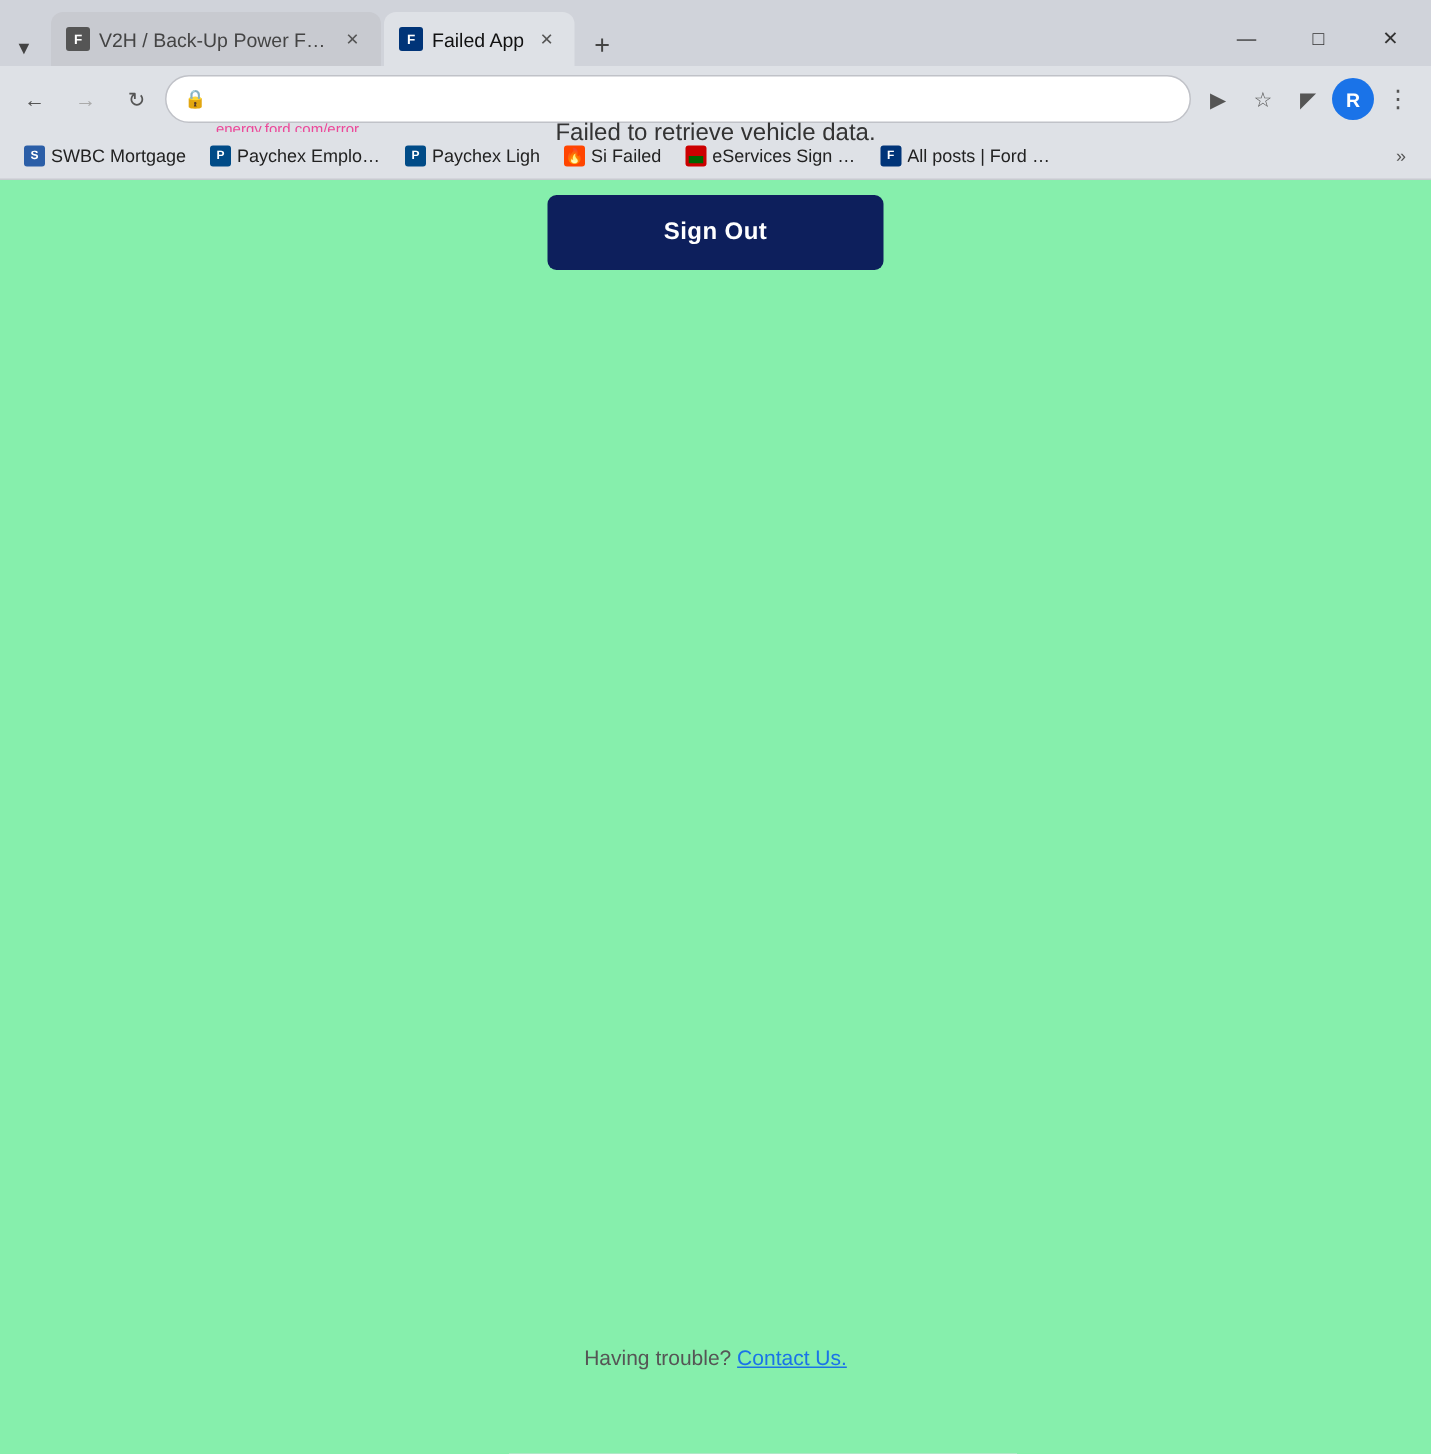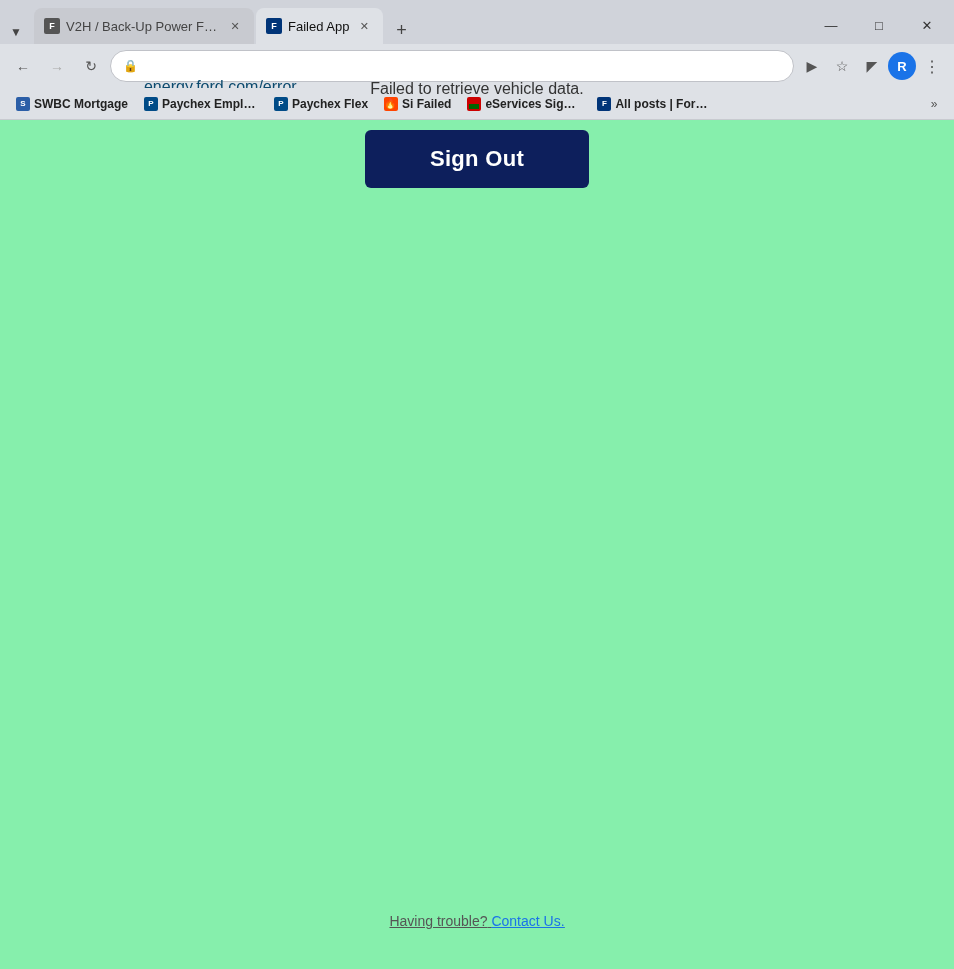--- a/index.html
+++ b/index.html
@@ -73,21 +73,21 @@
       color: #555; font-size: 14px;
     }
     .nav-btn.disabled { color: #aaa; cursor: default; }
     .address-bar {
       flex: 1; height: 32px; border-radius: 16px;
       background: #fff; border: 1px solid #c0c2c8;
       display: flex; align-items: center; padding: 0 12px;
       gap: 6px; cursor: text;
     }
     .address-bar-lock { color: #555; font-size: 12px; }
-    .address-text { flex: 1; font-size: 16px; color: #0c4a6e; margin-top: 41px; }
+    .address-text { flex: 1; font-size: 10px; color: #ec4899; margin-top: 41px; }
     .nav-right { display: flex; align-items: center; gap: 2px; }
     .nav-icon-btn {
       width: 28px; height: 28px; border: none; background: transparent;
       border-radius: 50%; cursor: pointer; display: flex; align-items: center; justify-content: center;
       color: #555; font-size: 14px;
     }
     .profile-btn {
       width: 28px; height: 28px; border-radius: 50%;
       background: #1a73e8; color: white; border: none;
       cursor: pointer; font-size: 13px; font-weight: bold;
@@ -113,21 +113,21 @@
       display: flex; align-items: center; gap: 4px;
       padding: 4px 8px; border-radius: 4px;
       cursor: pointer; font-size: 12px; color: #222;
       white-space: nowrap; max-width: 130px; overflow: hidden;
     }
     .bookmark-favicon {
       width: 14px; height: 14px; flex-shrink: 0;
       display: flex; align-items: center; justify-content: center;
       font-size: 12px;
     }
-    .bookmark-label { overflow: hidden; text-overflow: ellipsis; font-weight: bold; }
+    .bookmark-label { overflow: hidden; text-overflow: ellipsis; }
     .bookmarks-more {
       margin-left: auto; width: 24px; height: 24px;
       border: none; background: transparent; cursor: pointer;
       border-radius: 50%; display: flex; align-items: center; justify-content: center;
       color: #555; font-size: 12px;
     }
 
     
     .page-content {
       flex: 1;
@@ -150,33 +150,32 @@
       color: #333;
       text-align: center;
     }
     .sign-out-btn {
       background: #0d1f5c;
       color: white;
       border: none;
       border-radius: 6px;
       padding: 16px 0;
       width: 224px;
-      font-size: 22px;
+      font-size: 16px;
       font-weight: 600;
       cursor: pointer;
       letter-spacing: 0.3px;
     }
 
     .footer-text {
       position: absolute;
-      bottom: 40px;
+      bottom: 56px;
       font-size: 14px;
       color: #555;
       text-align: center;
-      text-decoration: underline;
     }
     .footer-link {
       color: #1a73e8;
       text-decoration: underline;
       cursor: pointer;
     }
 
     
     .favicon-ford {
       width: 14px; height: 14px;
@@ -286,21 +285,21 @@
     <div class="bookmark-item">
       <div class="bookmark-favicon favicon-swbc">S</div>
       <span class="bookmark-label">SWBC Mortgage</span>
     </div>
     <div class="bookmark-item">
       <div class="bookmark-favicon favicon-paychex">P</div>
       <span class="bookmark-label">Paychex Employee S...</span>
     </div>
     <div class="bookmark-item">
       <div class="bookmark-favicon favicon-paychex">P</div>
-      <span class="bookmark-label">Paychex Flex</span>
+      <span class="bookmark-label">Paychex Ligh</span>
     </div>
     <div class="bookmark-item">
       <div class="bookmark-favicon favicon-si" style="font-size:10px;">🔥</div>
       <span class="bookmark-label">Si Failed</span>
     </div>
     <div class="bookmark-item">
       <div class="bookmark-favicon favicon-eservices" style="background:#c00;">
         <svg width="10" height="10" viewBox="0 0 10 10">
             <rect width="10" height="5" fill="#cc0000"></rect>
             <rect y="5" width="10" height="5" fill="#006400"></rect>

